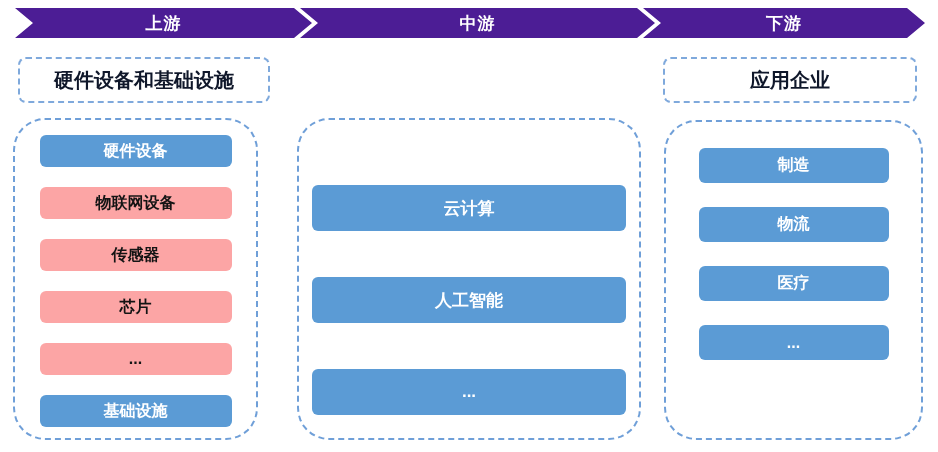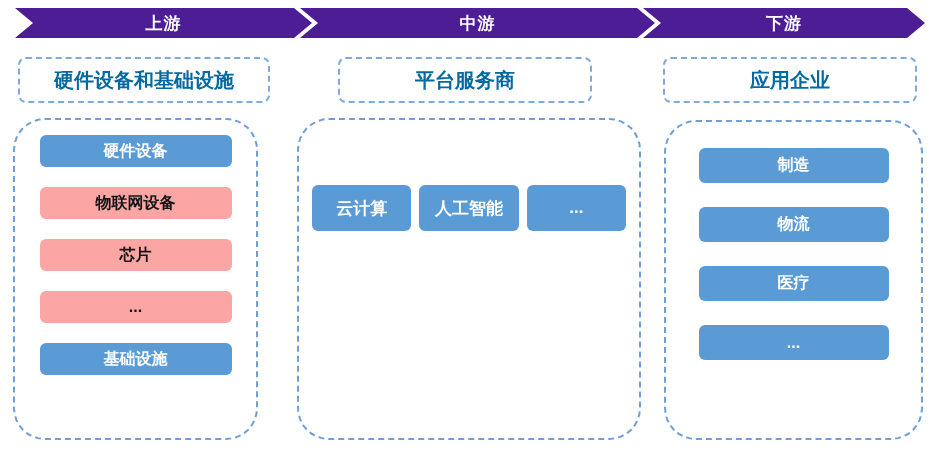--- a/index.html
+++ b/index.html
@@ -16,36 +16,36 @@
   }
   .seg1 { left:15px;  width:297px; }
   .seg2 { left:300px; width:355px; }
   .seg3 { left:643px; width:282px; }
 
   
   .hdr {
     position:absolute; top:57px; height:46px; box-sizing:border-box;
     border:2px dashed #7FA9DC; border-radius:8px; background:#ffffff;
     display:flex; align-items:center; justify-content:center;
-    color:#0369a1; font-size:20px; font-weight:bold;
+    color:#0f172a; font-size:20px; font-weight:bold;
   }
   .hdr1 { left:18px;  width:252px; }
   .hdr2 { left:338px; width:254px; }
   .hdr3 { left:663px; width:254px; }
 
   
   .container {
     position:absolute; box-sizing:border-box;
     border:2px dashed #6F9FD8; border-radius:32px; background:#ffffff;
   }
   .c1 { left:13px;  top:118px; width:245px; height:322px;
         display:flex; flex-direction:column; align-items:center;
         padding-top:15px; gap:20px; }
   .c2 { left:297px; top:118px; width:344px; height:322px;
-        display:grid; grid-template-columns:1fr 1fr 1fr;
+        display:grid; grid-template-columns:1fr;
         column-gap:8px; row-gap:46px; padding:65px 13px 0; align-content:start; }
   .c3 { left:664px; top:120px; width:259px; height:320px;
         display:flex; flex-direction:column; align-items:center;
         padding-top:26px; gap:24px; }
 
   
   .item {
     border-radius:6px; display:flex; align-items:center; justify-content:center;
     font-weight:bold; box-sizing:border-box; flex:0 0 auto;
   }
@@ -66,30 +66,28 @@
   <div class="arrow seg2">
     <span>中游</span>
   </div>
   <div class="arrow seg3">
     <span>下游</span>
   </div>
 
   <div class="hdr hdr1">
     <span>硬件设备和基础设施</span>
   </div>
-  <div class="hdr hdr2">
-    <span>平台服务商</span>
-  </div>
   <div class="hdr hdr3">
     <span>应用企业</span>
   </div>
 
   <div class="container c1">
     <div class="item dark">硬件设备</div>
     <div class="item light">物联网设备</div>
+    <div class="item light">传感器</div>
     <div class="item light">芯片</div>
     <div class="item light">...</div>
     <div class="item dark">基础设施</div>
   </div>
 
   <div class="container c2">
     <div class="item dark">云计算</div>
     <div class="item dark">人工智能</div>
     <div class="item dark">...</div>
   </div>

